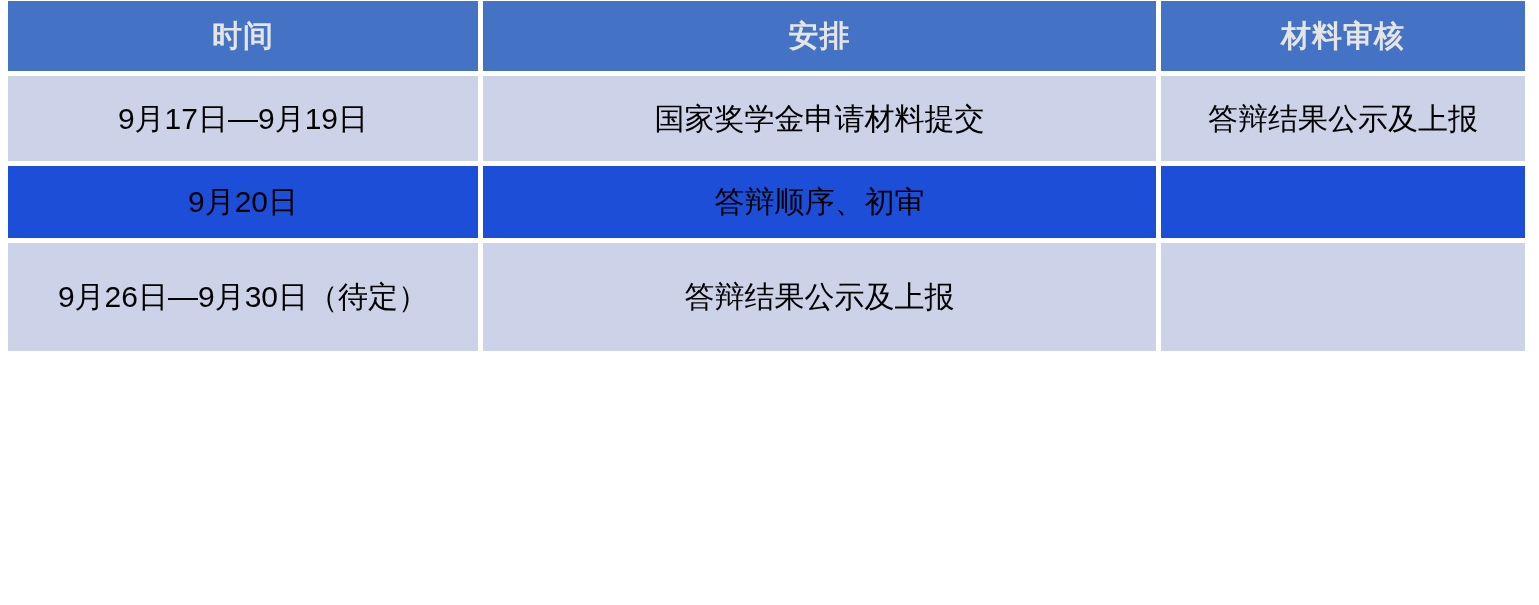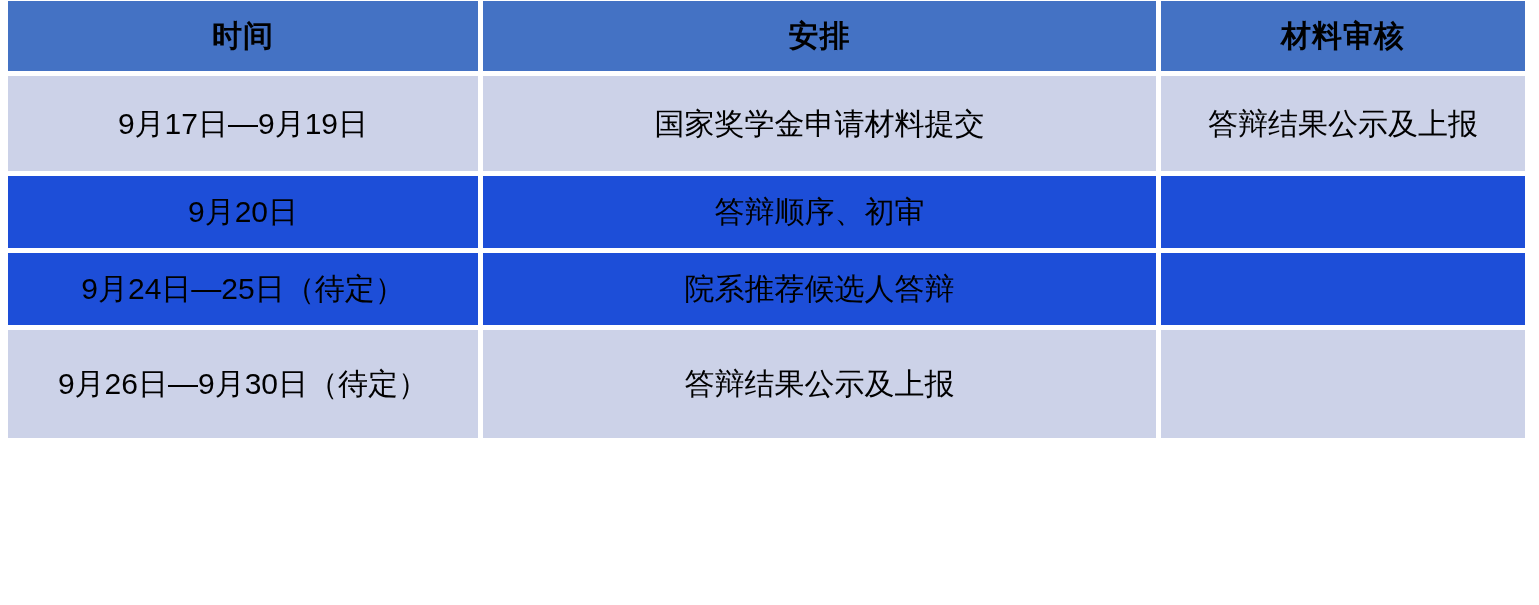--- a/index.html
+++ b/index.html
@@ -23,21 +23,21 @@
     margin-top: -4px;
   }
 
   
   col.col-time    { width: 470px; }
   col.col-arrange { width: 673px; }
   col.col-notes   { width: 364px; }
 
   thead th {
     background: #4472C4;
-    color: #000000;
+    color: #e5e5e5;
     font-size: 30px;
     font-weight: bold;
     height: 70px;
     padding: 0;
     text-align: center;
     vertical-align: middle;
     letter-spacing: 1px;
   }
 
   tbody td {
@@ -47,21 +47,21 @@
     font-size: 30px;
     font-weight: normal;
     color: #000000;
     line-height: 1.32;
     white-space: pre-line;
   }
 
   tr.band-dark  td { background: #CCD2E8; }
   tr.band-light td { background: #1d4ed8; }
 
-  tr.row-h1 td { height: 95px; }
+  tr.row-h1 td { height: 85px; }
   tr.row-h2 td { height: 72px; }
   tr.row-h3 td { height: 155px; }
   tr.row-h4 td { height: 72px; }
   tr.row-h5 td { height: 108px; }
 
   td.cell-empty { font-size: 0; }
 </style>
 </head>
 <body>
 
@@ -82,24 +82,19 @@
     <tr class="band-dark row-h1">
       <td>9月17日—9月19日</td>
       <td>国家奖学金申请材料提交</td>
       <td>答辩结果公示及上报</td>
     </tr>
     <tr class="band-light row-h2">
       <td>9月20日</td>
       <td>答辩顺序、初审</td>
       <td class="cell-empty"></td>
     </tr>
-    <tr class="band-light row-h4">
-      <td>9月24日—25日（待定）</td>
-      <td>院系推荐候选人答辩</td>
-      <td class="cell-empty"></td>
-    </tr>
     <tr class="band-dark row-h5">
       <td>9月26日—9月30日（待定）</td>
       <td>答辩结果公示及上报</td>
       <td class="cell-empty"></td>
     </tr>
   </tbody>
 </table>
 
 </body></html>

